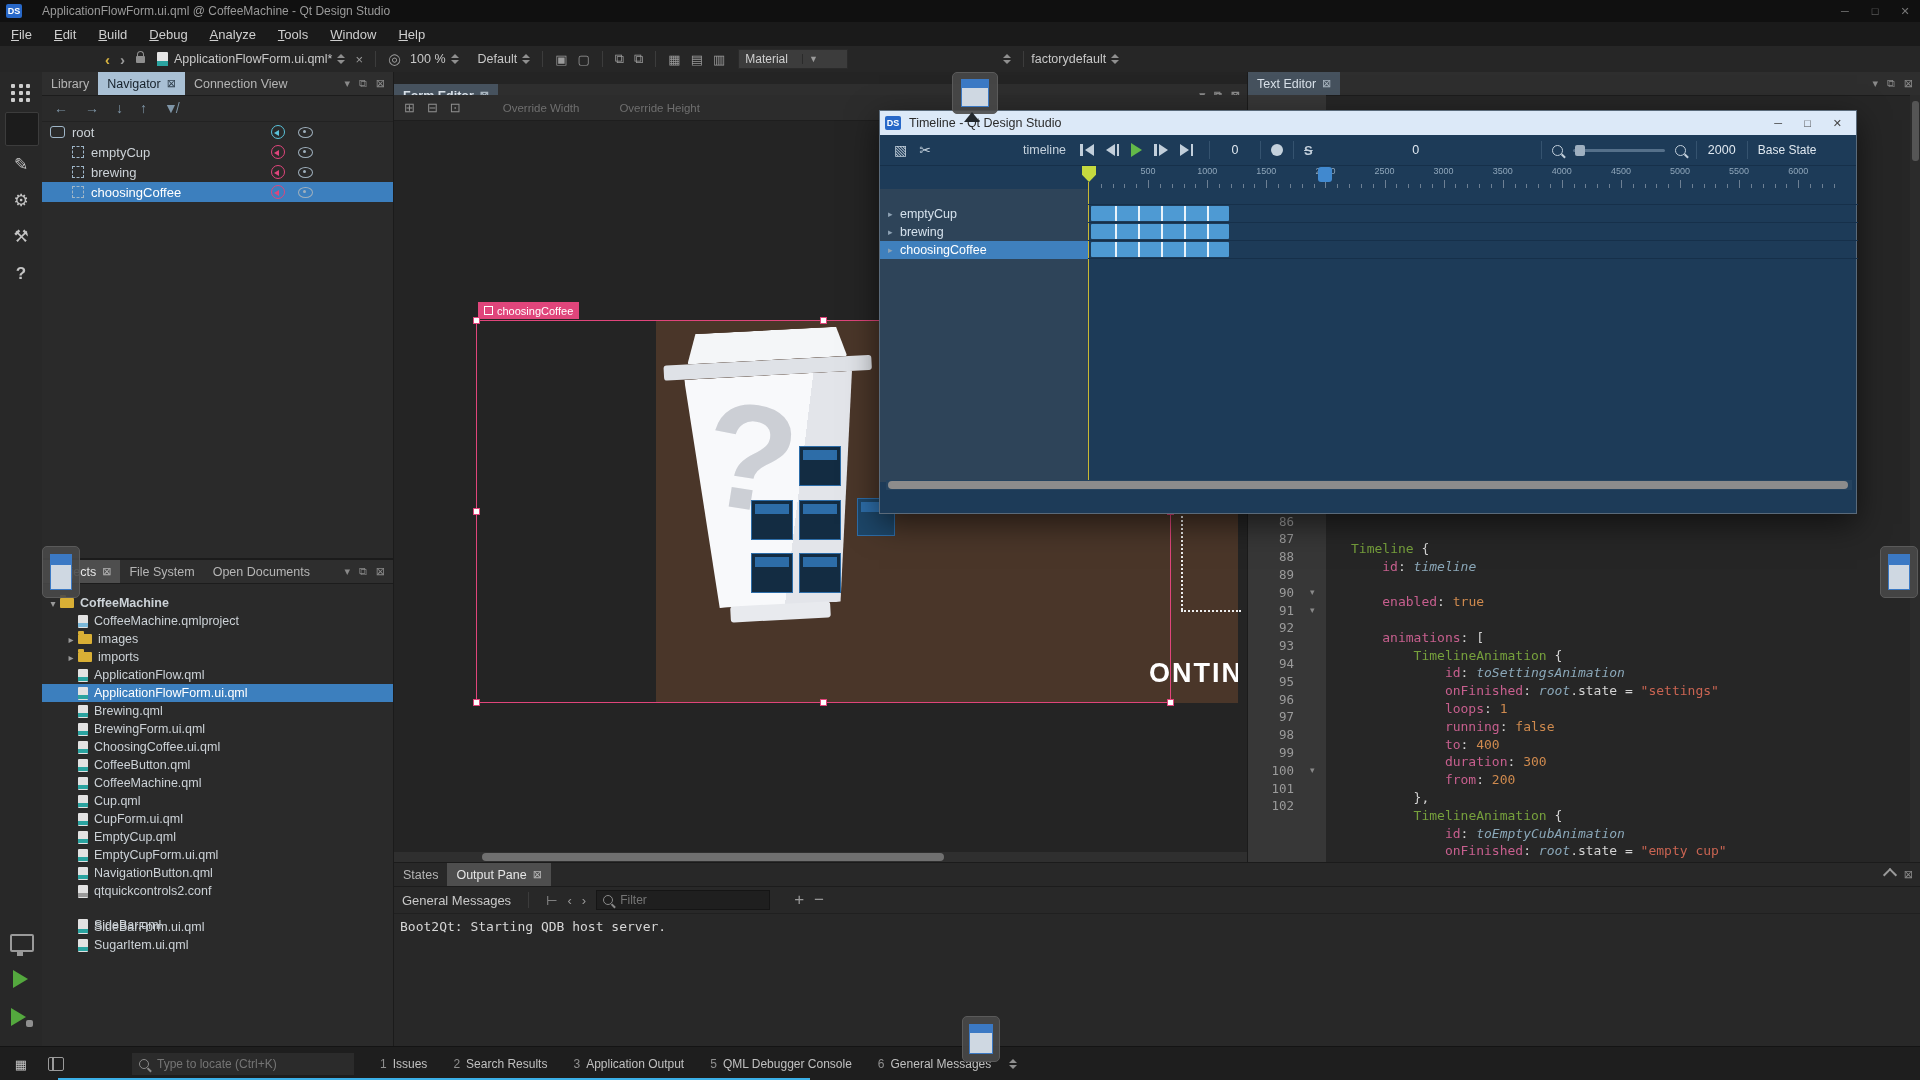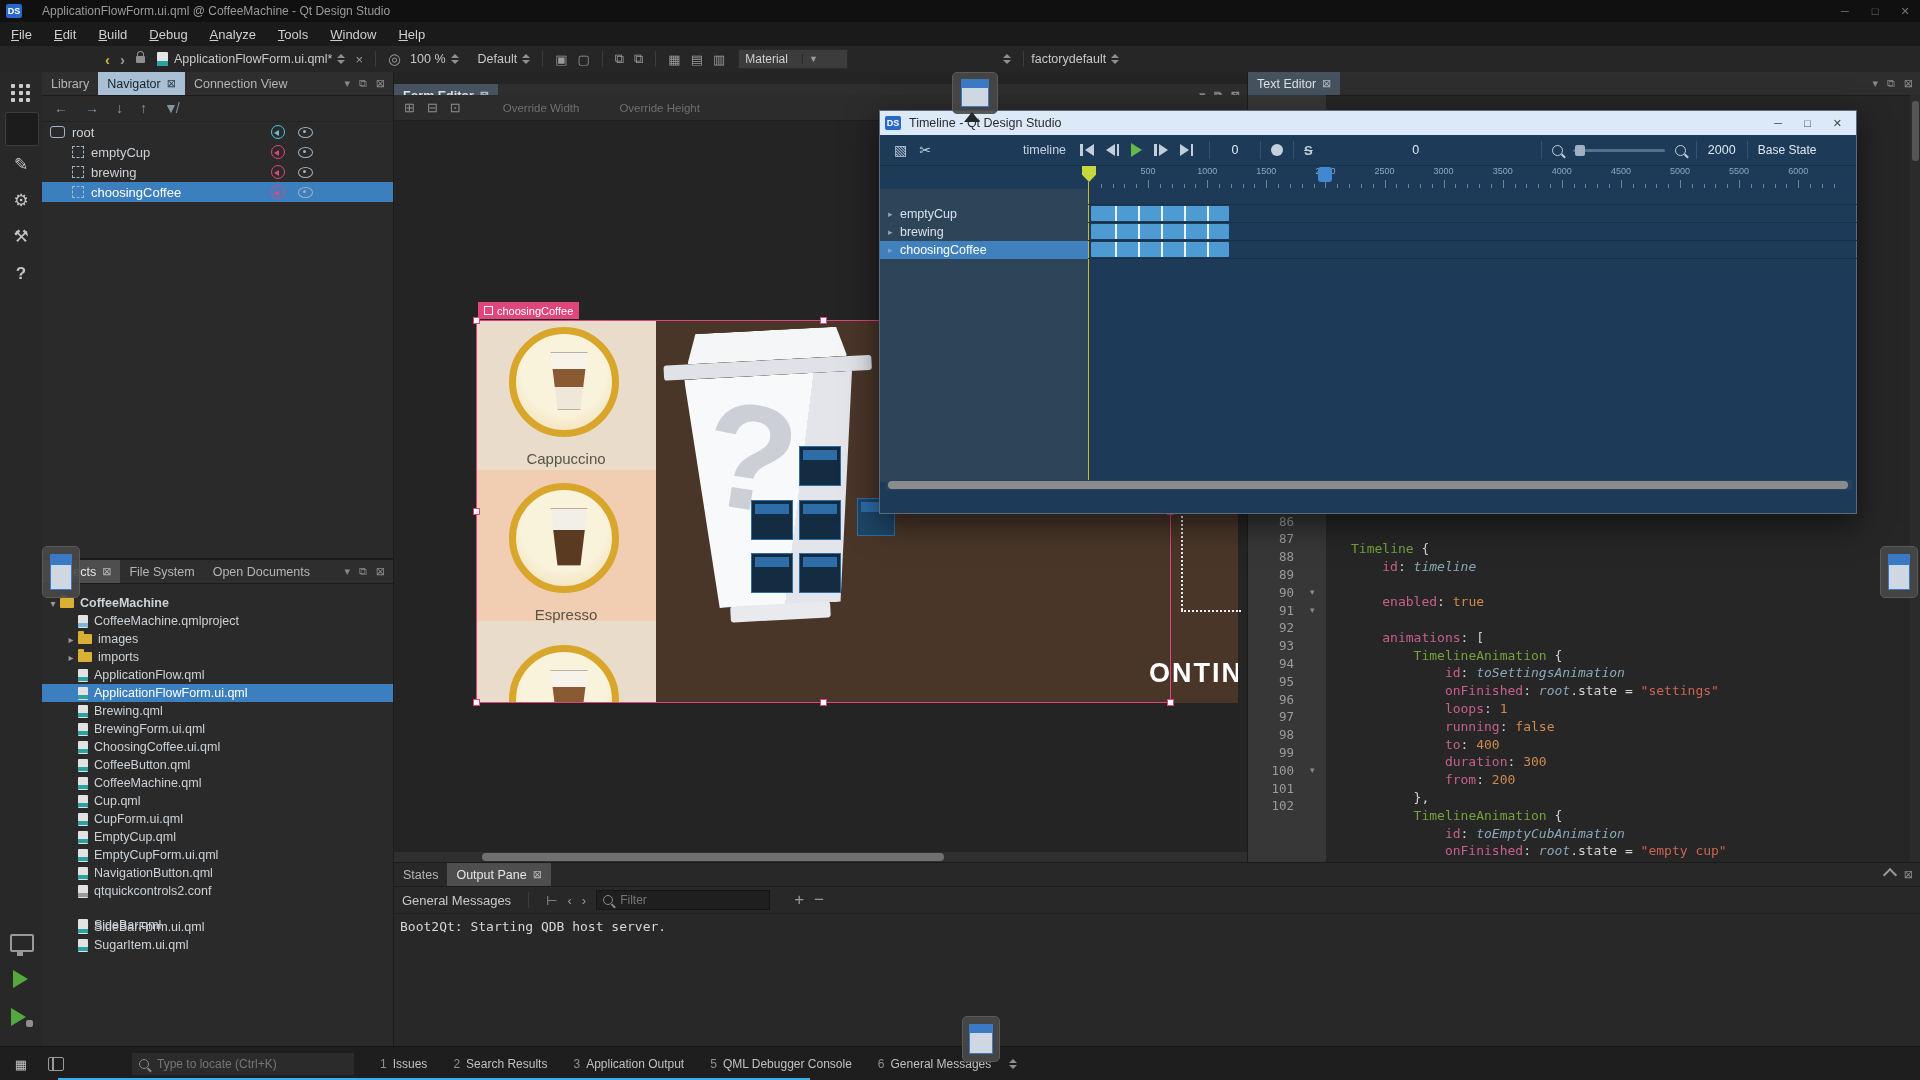--- a/index.html
+++ b/index.html
@@ -511,36 +511,20 @@
       <span>⊞</span>
       <span>⊟</span>
       <span>⊡</span>
       <span class="fe-dim" style="margin-left:30px">Override Width</span>
       <span class="fe-dim" style="margin-left:28px">Override Height</span>
     </div>
     <div id="fe-canvas">
 
       <div class="abs" style="left:262px;top:200px;width:582px;height:383px;background:#4a3629;"></div>
 
-      <div class="cellwrap">
-        <div class="abs" style="left:0;top:0;width:180px;height:150px;background:#e9dccb;"></div>
-        <div class="abs" style="left:0;top:150px;width:180px;height:151px;background:#f1cdb2;"></div>
-        <div class="abs" style="left:0;top:301px;width:180px;height:82px;background:#e9dccb;"></div>
-        <div class="cup-circle" style="left:33px;top:7px;">
-            <div class="glass capp"></div>
-          </div>
-        <div class="cup-label" style="top:130px;">Cappuccino</div>
-        <div class="cup-circle" style="left:33px;top:163px;">
-            <div class="glass espr"></div>
-          </div>
-        <div class="cup-label" style="top:286px;">Espresso</div>
-        <div class="cup-circle" style="left:33px;top:325px;">
-            <div class="glass capp"></div>
-          </div>
-      </div>
 
       <div class="bigcup">
         <div class="abs" style="left:18px;top:0;width:160px;height:30px;background:#f4f6f8;border-radius:3px;clip-path:polygon(6% 0,94% 0,100% 100%,0 100%);"></div>
         <div class="abs" style="left:-6px;top:30px;width:208px;height:15px;background:#dfe2e7;border-radius:3px;"></div>
         <div class="abs" style="left:14px;top:45px;width:168px;height:230px;background:linear-gradient(100deg,#f8f9fb 62%,#e3e5ea 62%);clip-path:polygon(0 0,100% 0,86% 100%,14% 100%);"></div>
         <div class="abs" style="left:48px;top:274px;width:100px;height:16px;background:#e8eaee;border-radius:3px;"></div>
         <div class="abs" style="left:30px;top:40px;font-size:150px;font-weight:bold;color:#c9ccd2;transform:rotate(12deg);opacity:.92;">?</div>
       </div>
 
       <div class="tile" style="left:405px;top:326px;"></div>

